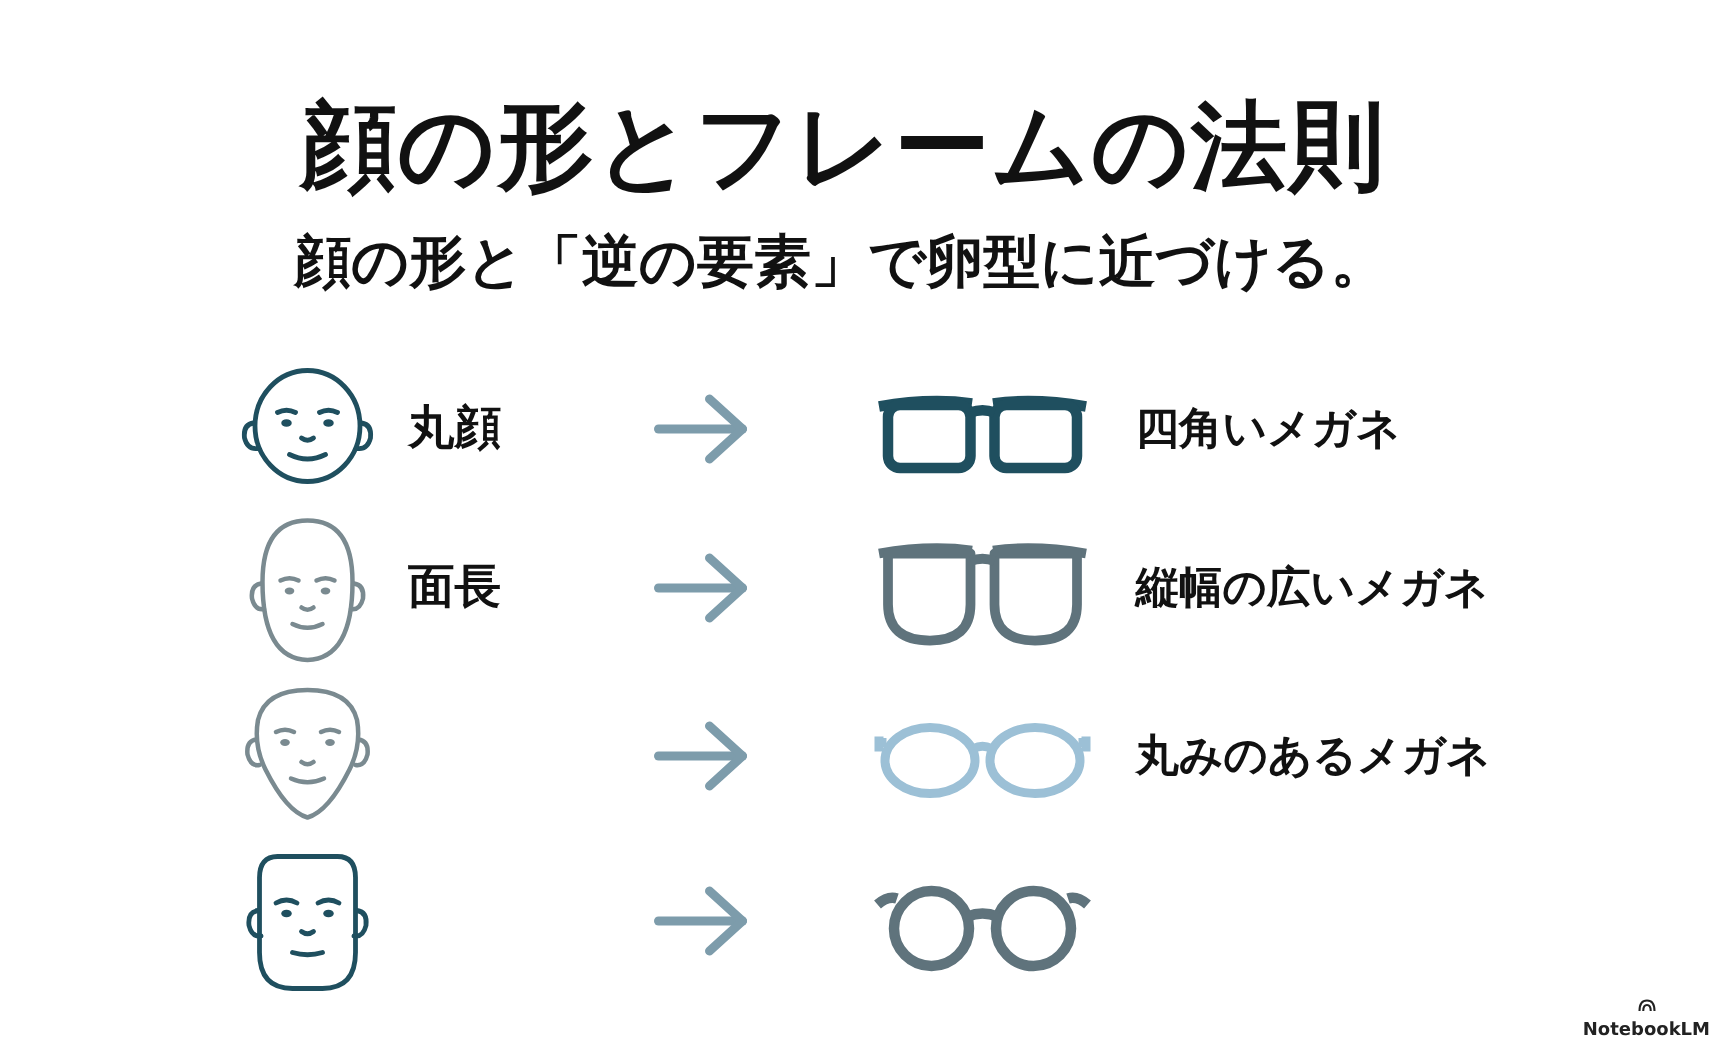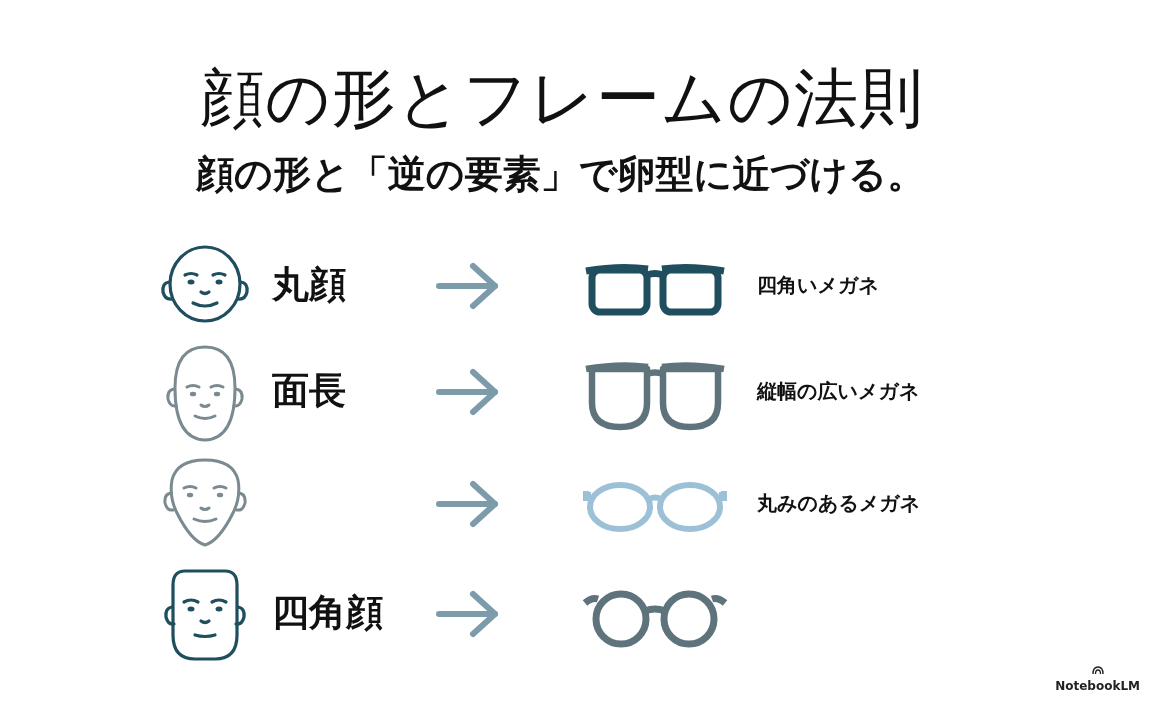--- a/index.html
+++ b/index.html
@@ -1,27 +1,27 @@
 <!DOCTYPE html>
 <html><head>
 <meta charset="utf-8">
 <style>
   html, body { margin: 0; padding: 0; background: #ffffff; }
   body { width: 1150px; height: 701px; position: relative; overflow: hidden;
          font-family: "DejaVu Sans", "Liberation Sans", sans-serif; color: #111; }
   .title { position: absolute; left: 200px; top: 58px; font-family: "DejaVu Serif", "Liberation Serif", serif;
-           font-size: 64px; font-weight: normal; letter-spacing: 1px; line-height: 80px; white-space: nowrap; }
+           font-size: 64px; font-weight: bold; letter-spacing: 1px; line-height: 80px; white-space: nowrap; }
   .subtitle { position: absolute; left: 196px; top: 148px; font-family: "DejaVu Serif", "Liberation Serif", serif;
               font-size: 38px; font-weight: bold; line-height: 52px; white-space: nowrap; }
   .row { position: absolute; left: 0; width: 1150px; height: 110px; }
   .face { position: absolute; left: 155px; top: 0; width: 100px; height: 100px; }
-  .face-label { position: absolute; left: 272px; top: 28px; font-size: 37px; font-weight: bold; line-height: 40px; white-space: nowrap; }
+  .face-label { position: absolute; left: 272px; top: 28px; font-size: 31px; font-weight: bold; line-height: 40px; white-space: nowrap; }
   .arrow { position: absolute; left: 433px; top: 24px; width: 80px; height: 50px; }
   .glasses { position: absolute; left: 580px; top: 18px; width: 150px; height: 70px; }
-  .glasses-label { position: absolute; left: 757px; top: 28px; font-size: 20px; font-weight: bold; line-height: 40px; white-space: nowrap; }
+  .glasses-label { position: absolute; left: 757px; top: 28px; font-size: 29px; font-weight: bold; line-height: 40px; white-space: nowrap; }
   .brand { position: absolute; right: 10px; bottom: 8px; font-size: 12px; font-weight: bold; color: #222;
            display: flex; align-items: center; gap: 4px; flex-direction: column; }
 </style>
 </head>
 <body>
 
 <div class="title">顔の形とフレームの法則</div>
 <div class="subtitle">顔の形と「逆の要素」で卵型に近づける。</div>
 
 <div class="row" style="top:237px;">
@@ -131,21 +131,20 @@
       <path d="M83 42 Q90 43 89 52 Q87 60 81 59"></path>
       <path d="M30 6 H70 Q82 6 82 20 V70 Q82 94 60 94 H40 Q18 94 18 70 V20 Q18 6 30 6 Z"></path>
       <path d="M29 37 Q36 33 43 37"></path>
         <path d="M57 37 Q64 33 71 37"></path>
       <path d="M46 56 Q50 59 54 56"></path>
       <path d="M40 70 Q50 73 60 70"></path>
     </g>
     <ellipse cx="36" cy="44" rx="3.5" ry="2.5" fill="#1f4f5f"></ellipse>
       <ellipse cx="64" cy="44" rx="3.5" ry="2.5" fill="#1f4f5f"></ellipse>
   </svg>
-  <div class="face-label">四角顔</div>
   <svg class="arrow" viewBox="0 0 80 50">
     <g fill="none" stroke="#7d9cab" stroke-width="6" stroke-linecap="round" stroke-linejoin="round">
       <path d="M6 25 H62"></path>
         <path d="M40 5 L62 25 L40 45"></path>
     </g>
   </svg>
   <svg class="glasses" viewBox="0 0 150 70">
     <g fill="none" stroke="#5f737c" stroke-width="7" stroke-linejoin="round">
       <path d="M5 20 Q12 14 18 16"></path>
         <path d="M145 20 Q138 14 132 16"></path>

